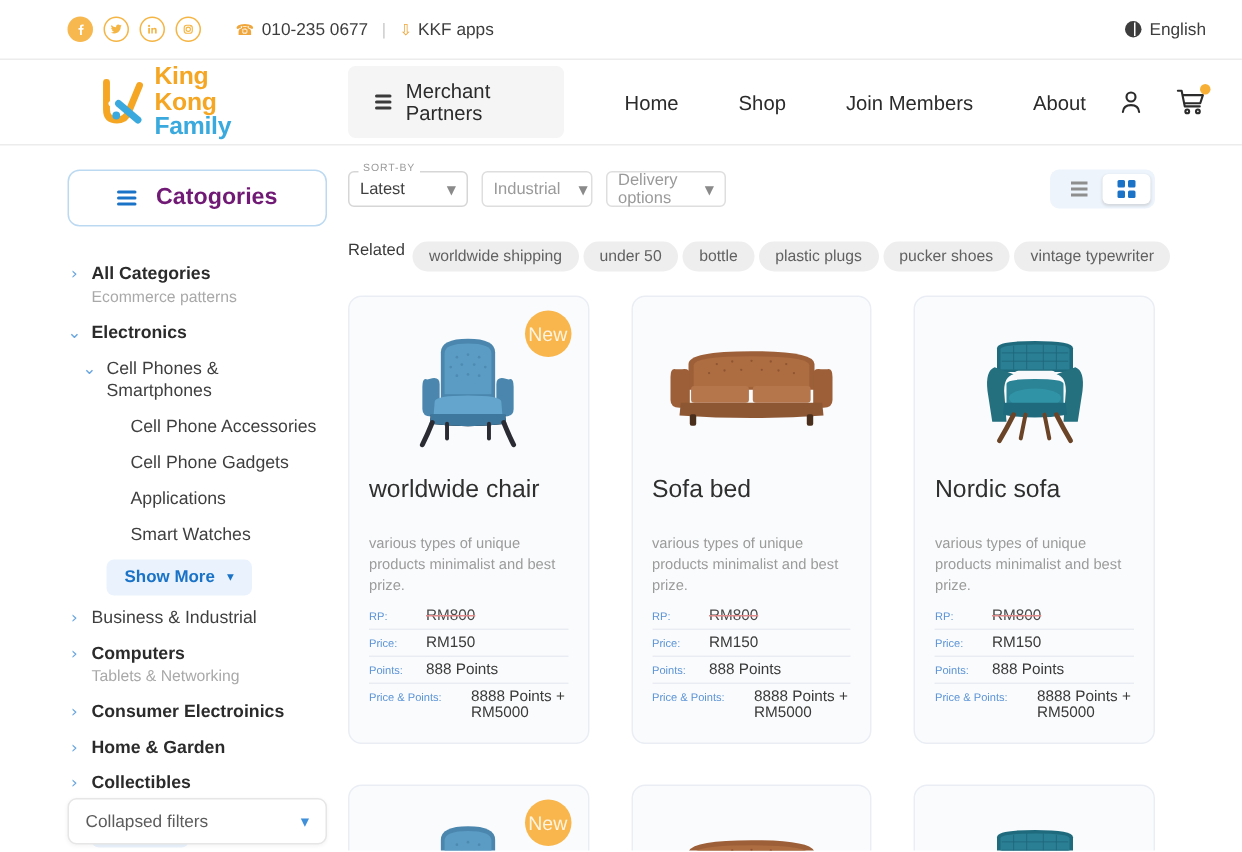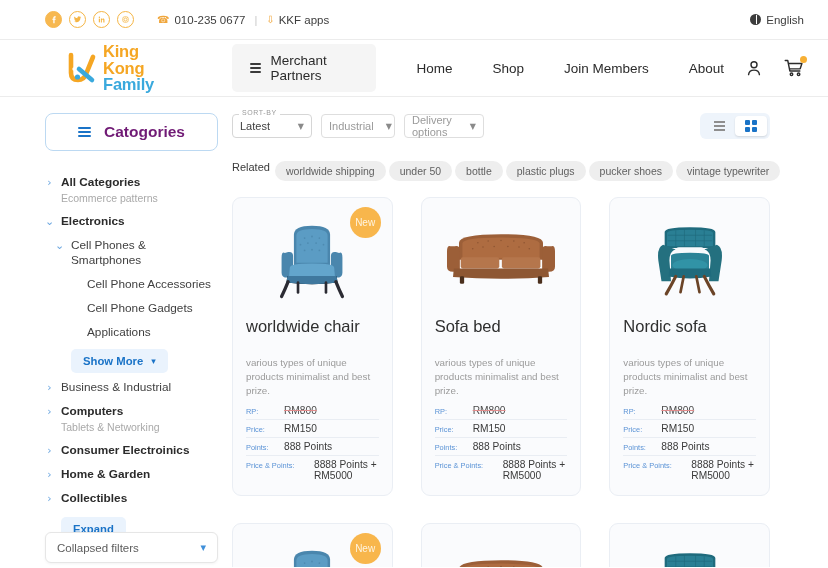--- a/index.html
+++ b/index.html
@@ -191,21 +191,21 @@
   }
   .card-media {
     height: 96px; display: flex; align-items: center; justify-content: center;
     position: relative;
   }
   .new-badge {
     position: absolute; top: -4px; right: -2px;
     width: 31px; height: 31px; border-radius: 50%;
     background: #f8b64c; color: #fff4e0;
     display: flex; align-items: center; justify-content: center;
-    font-size: 10px;
+    font-size: 13px;
   }
   .card-title { font-size: 16.5px; color: #2f2f2f; margin-top: 10px; font-weight: normal; }
   .card-desc { font-size: 9.8px; color: #9b9b9b; line-height: 1.45; margin-top: 20px; }
 
   .spec { margin-top: 3px; }
   .spec-row {
     display: flex; align-items: baseline;
     border-bottom: 1px solid #e9edf3;
     padding: 3px 0 3px;
   }
@@ -356,20 +356,26 @@
         <div class="cat-row lvl2">
           <span class="chev blank">›</span>
           <span>
             <div class="cat-plain">Cell Phone Gadgets</div>
           </span>
         </div>
         <div class="cat-row lvl2">
           <span class="chev blank">›</span>
           <span>
             <div class="cat-plain">Applications</div>
+          </span>
+        </div>
+        <div class="cat-row lvl2">
+          <span class="chev blank">›</span>
+          <span>
+            <div class="cat-plain">Smart Watches</div>
           </span>
         </div>
       </div>
 
     <div class="pill-wrap">
       <span class="pill-btn">
         <span>Show More</span>
         <span style="font-family:'DejaVu Sans',sans-serif;font-size:9px;">▾</span>
       </span>
     </div>

